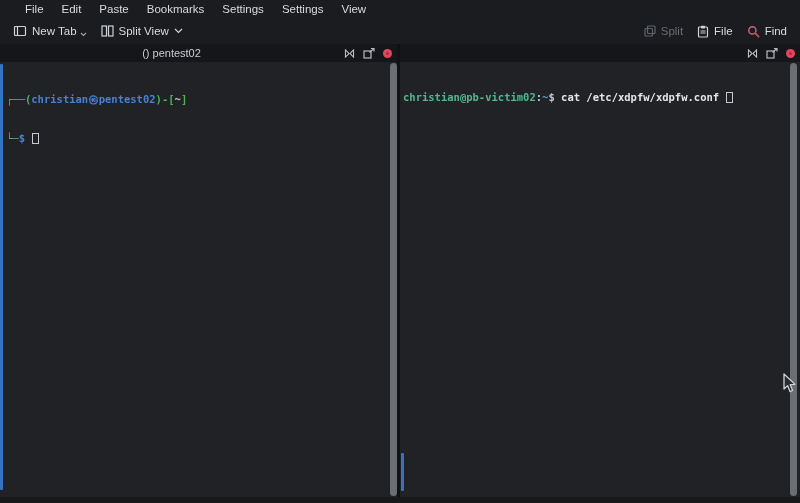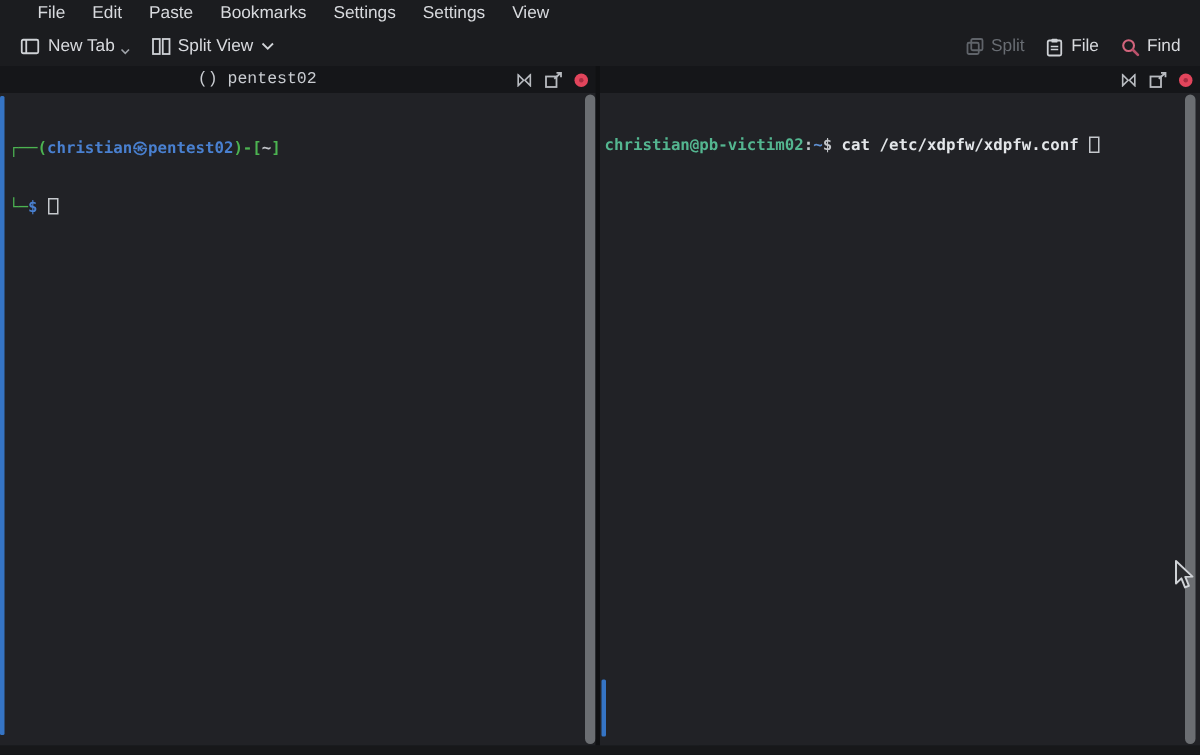--- a/index.html
+++ b/index.html
@@ -31,21 +31,21 @@
   .tb-btn { display: flex; align-items: center; gap: 5px; padding: 4px 7px; border-radius: 3px; }
   .tb-btn svg { display: block; }
   .tb-btn.disabled { color: #686c72; }
   .tb-spacer { flex: 1; }
   .tb-caret { margin-top: 7px; margin-left: -2px; }
 
   
   .pane-header {
     position: absolute; top: 44px; height: 18px;
     background: #151619; display: flex; align-items: center;
-    color: #c9ccd1; font-size: 11px; font-family: Liberation Mono, monospace;
+    color: #c9ccd1; font-size: 11px;
   }
   .pane-header .ph-title {
     position: absolute; left: 0; right: 54px; text-align: center;
     white-space: nowrap; overflow: hidden;
   }
   .ph-icons {
     position: absolute; right: 5px; top: 0; bottom: 0;
     display: flex; align-items: center; gap: 8px;
   }
   .ph-icons svg { display: block; }

